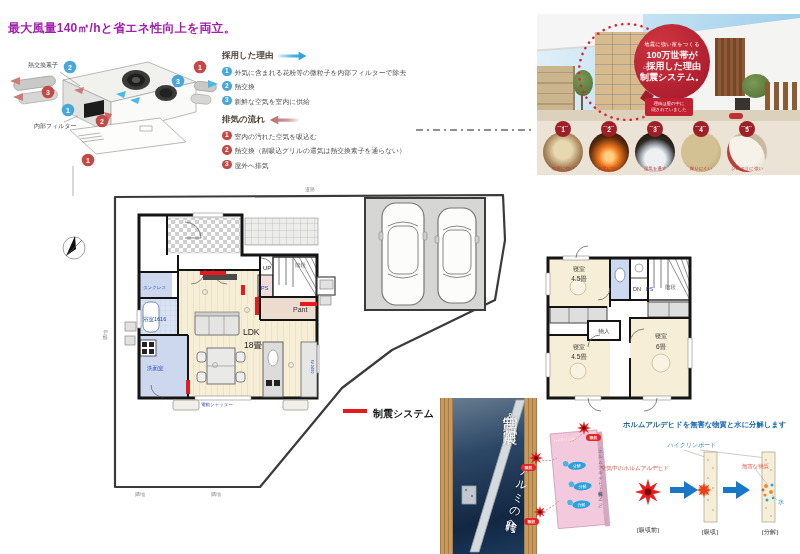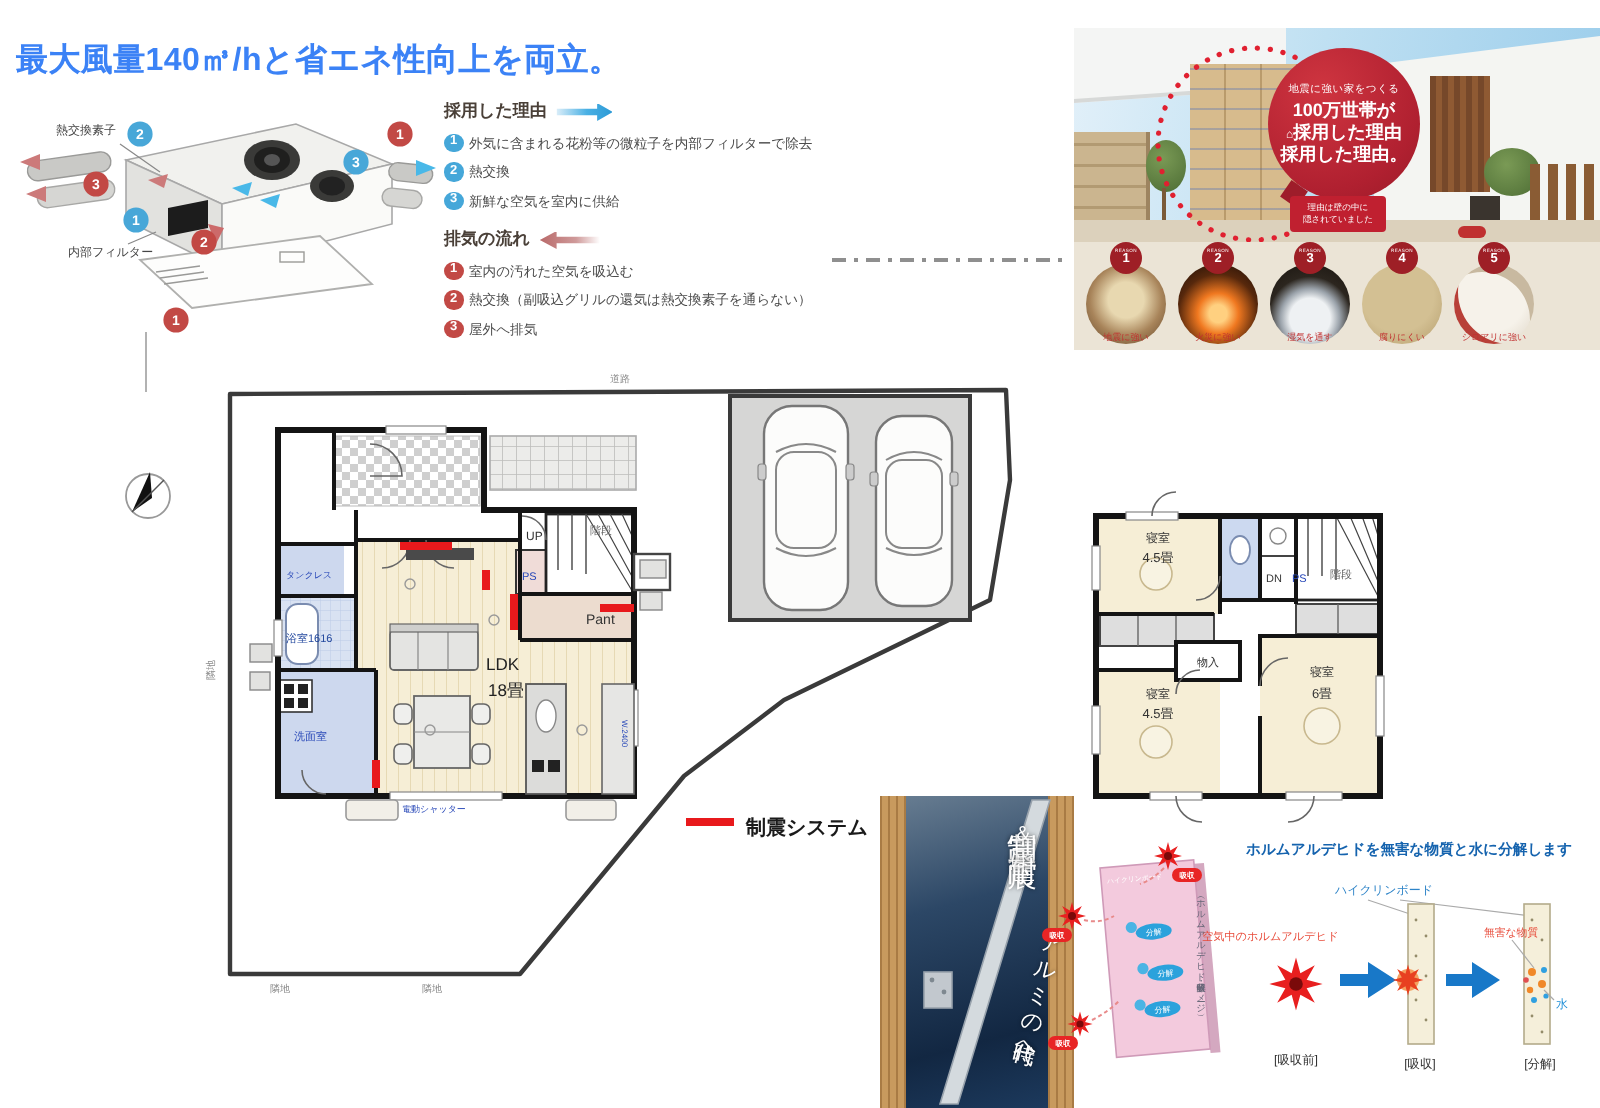--- a/index.html
+++ b/index.html
@@ -1,20 +1,20 @@
 <!DOCTYPE html>
 <html><head>
 <meta charset="utf-8">
 <style>
   html,body{margin:0;padding:0;}
   body{width:800px;height:554px;position:relative;background:#fff;overflow:hidden;
        font-family:"Liberation Sans","DejaVu Sans",sans-serif;-webkit-font-smoothing:antialiased;}
   .abs{position:absolute;}
   
-  .main-title{left:8px;top:20px;font-size:16px;font-weight:bold;color:#3b82f6;letter-spacing:.2px;}
+  .main-title{left:8px;top:20px;font-size:12px;font-weight:bold;color:#a21caf;letter-spacing:.2px;}
   
   .flow{left:222px;top:49px;width:232px;}
   .flow-head{display:flex;align-items:center;gap:5px;font-size:8.5px;font-weight:bold;color:#4a4038;height:12px;margin-top:1px;}
   .arr-supply{width:28px;height:9px;clip-path:polygon(100% 50%,72% 0,72% 32%,0 32%,0 68%,72% 68%,72% 100%);
               background:linear-gradient(90deg,rgba(120,190,232,.25),#49b0e4 55%,#2d9ad6);}
   .arr-exhaust{width:30px;height:9px;clip-path:polygon(0 50%,28% 0,28% 32%,100% 32%,100% 68%,28% 68%,28% 100%);
               background:linear-gradient(90deg,#b96a6a,#cf9a9a 60%,rgba(207,154,154,0));}
   .flow-item{display:flex;align-items:flex-start;gap:3px;margin-top:4.5px;}
   .numchip{flex:0 0 auto;width:9.5px;height:9.5px;border-radius:50%;color:#fff;font-size:6.5px;font-weight:bold;
            display:flex;align-items:center;justify-content:center;line-height:1;}
@@ -196,21 +196,21 @@
   <div class="abs ground"></div>
   <div class="abs redcar"></div>
   <svg class="abs" style="left:28px;top:2px;" width="132" height="118" viewBox="0 0 132 118">
     <circle cx="62" cy="56" r="48" fill="none" stroke="#e02030" stroke-width="2.6" stroke-linecap="round" stroke-dasharray="0.1 6.4"></circle>
   </svg>
   <div class="abs badge-tail"></div>
   <div class="abs badge">
     <div class="s">地震に強い家をつくる</div>
     <div class="l">100万世帯が</div>
     <div class="l"><span style="font-size:6px;">⌂</span><span>採用した理由</span></div>
-    <div class="l">採用した理由。</div>
+    <div class="l">制震システム。</div>
   </div>
   <div class="abs ribbon">
     <span>理由は壁の中に</span>
     <span>隠されていました</span>
   </div>
   <div class="abs strip"></div>
 
   <div class="abs rcircle" style="left:6px;background:radial-gradient(circle at 50% 45%,#e8d8b0 0 30%,#a8845a 60%,#5e4226 100%);"></div>
   <div class="abs rbadge" style="left:18px;">
       <span class="w">REASON</span>

